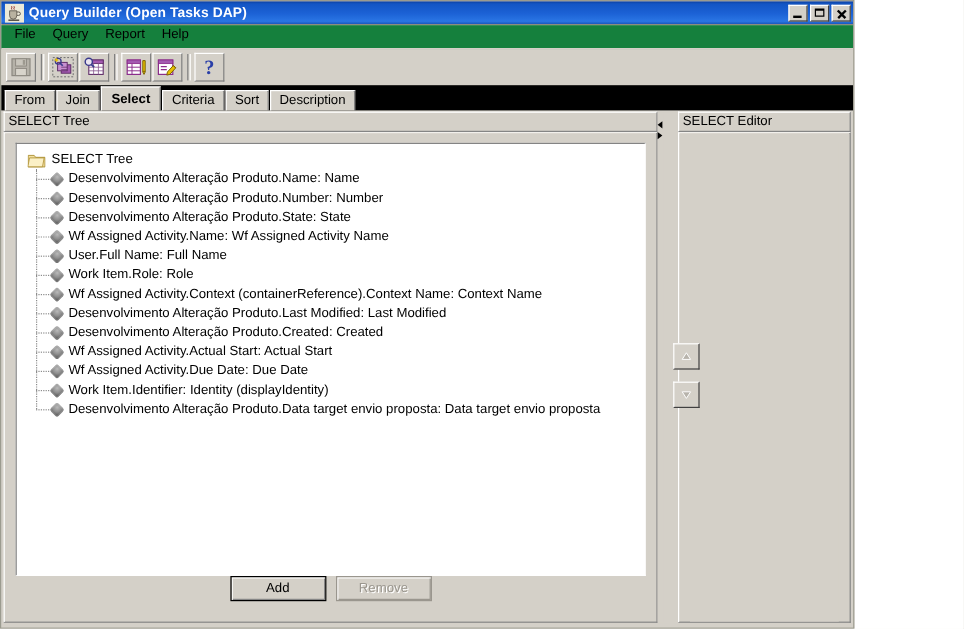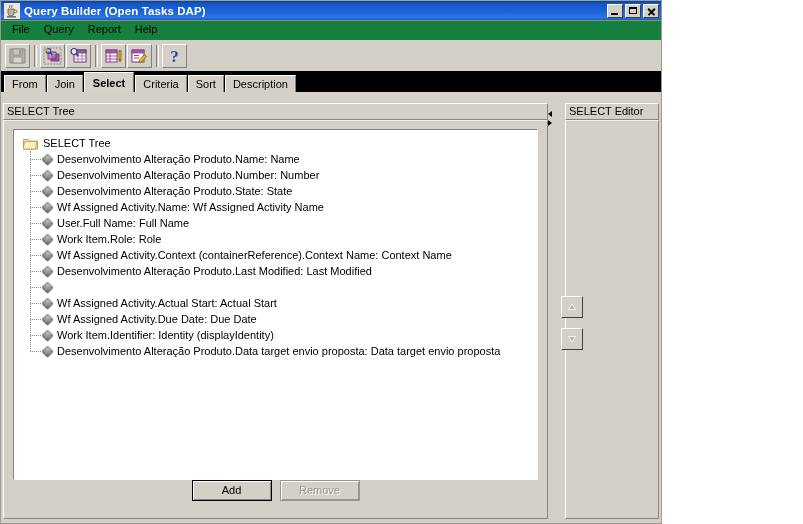--- a/index.html
+++ b/index.html
@@ -10,21 +10,21 @@
   body {
     font-family: "Liberation Sans", sans-serif;
     font-size: 11px;
     color: #000000;
     -webkit-font-smoothing: none;
   }
 
   
   #app-window {
     position: relative;
-    width: 662px;
+    width: 712px;
     height: 524px;
     box-sizing: border-box;
     background: #d4d0c8;
     border: 1px solid #9b9b8f;
     overflow: hidden;
   }
 
   
   .titlebar {
     height: 20px;
@@ -193,21 +193,20 @@
   }
 
   
   .content {
     position: absolute;
     left: 2px;
     right: 2px;
     top: 92px;
     bottom: 4px;
     display: flex;
-    margin-top: 10px;
   }
   .pane-left {
     width: 545px;
     flex: 0 0 auto;
     display: flex;
     flex-direction: column;
   }
   .splitter {
     width: 5px;
     flex: 0 0 auto;
@@ -564,20 +563,21 @@
                     <span class="tree-label">Wf Assigned Activity.Context (containerReference).Context Name: Context Name</span>
                   </div>
                   <div class="tree-row leaf">
                     <span class="leaf-elbow"></span>
                     <span class="node-dot"></span>
                     <span class="tree-label">Desenvolvimento Alteração Produto.Last Modified: Last Modified</span>
                   </div>
                   <div class="tree-row leaf">
                     <span class="leaf-elbow"></span>
                     <span class="node-dot"></span>
+                    <span class="tree-label">Desenvolvimento Alteração Produto.Created: Created</span>
                   </div>
                   <div class="tree-row leaf">
                     <span class="leaf-elbow"></span>
                     <span class="node-dot"></span>
                     <span class="tree-label">Wf Assigned Activity.Actual Start: Actual Start</span>
                   </div>
                   <div class="tree-row leaf">
                     <span class="leaf-elbow"></span>
                     <span class="node-dot"></span>
                     <span class="tree-label">Wf Assigned Activity.Due Date: Due Date</span>

